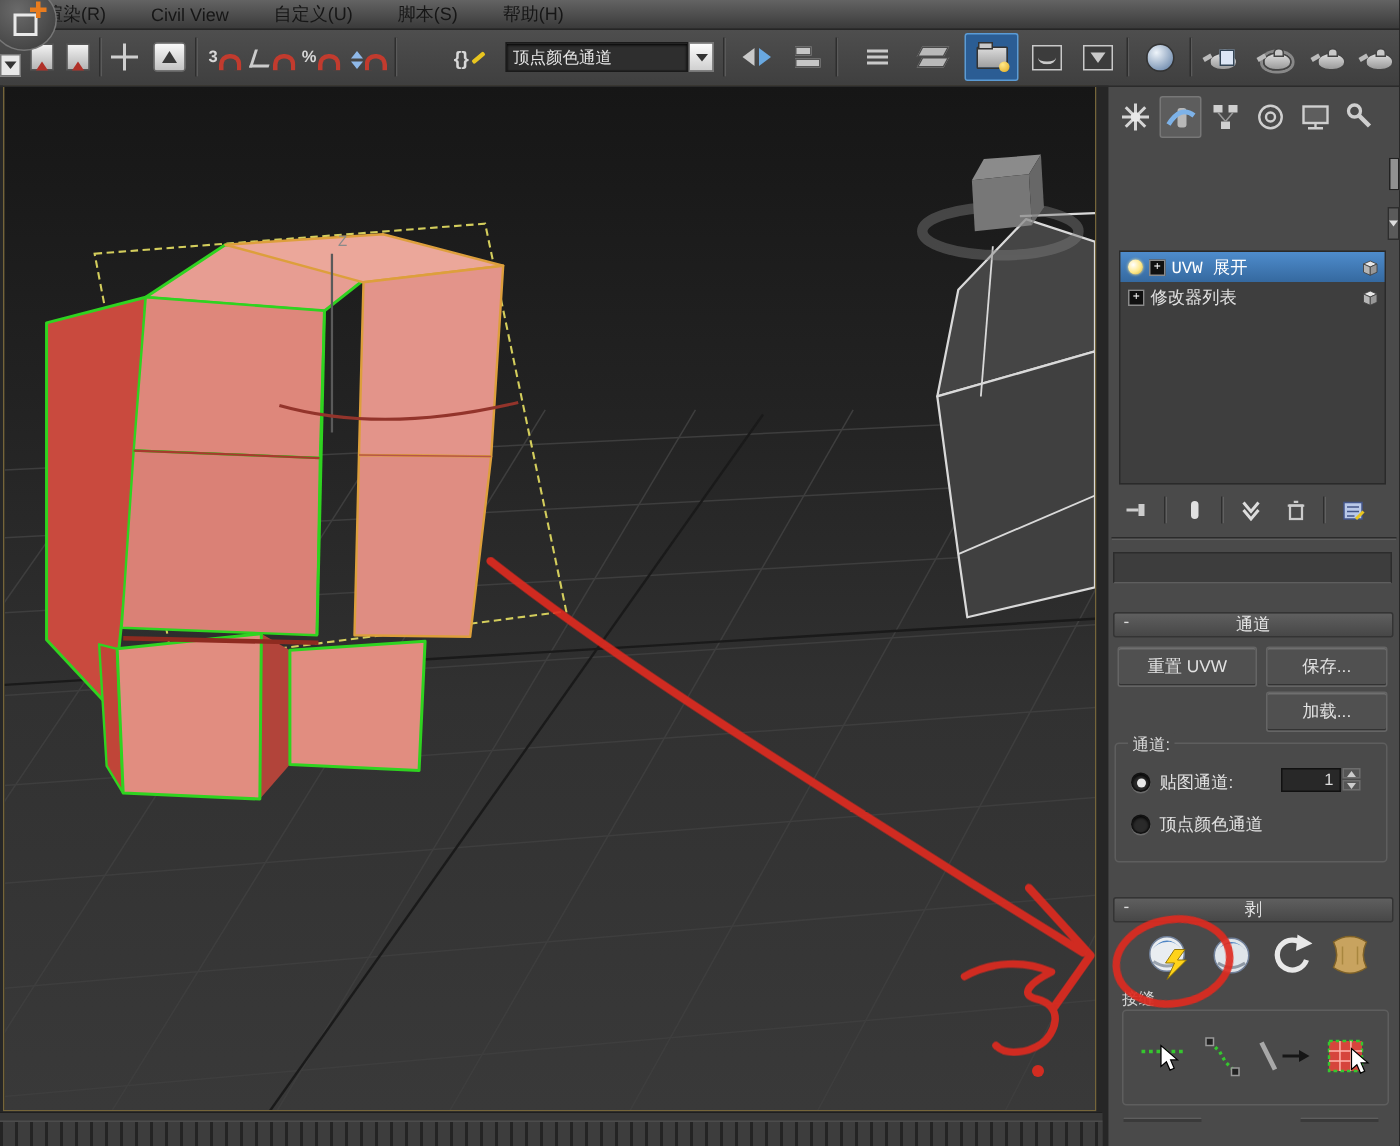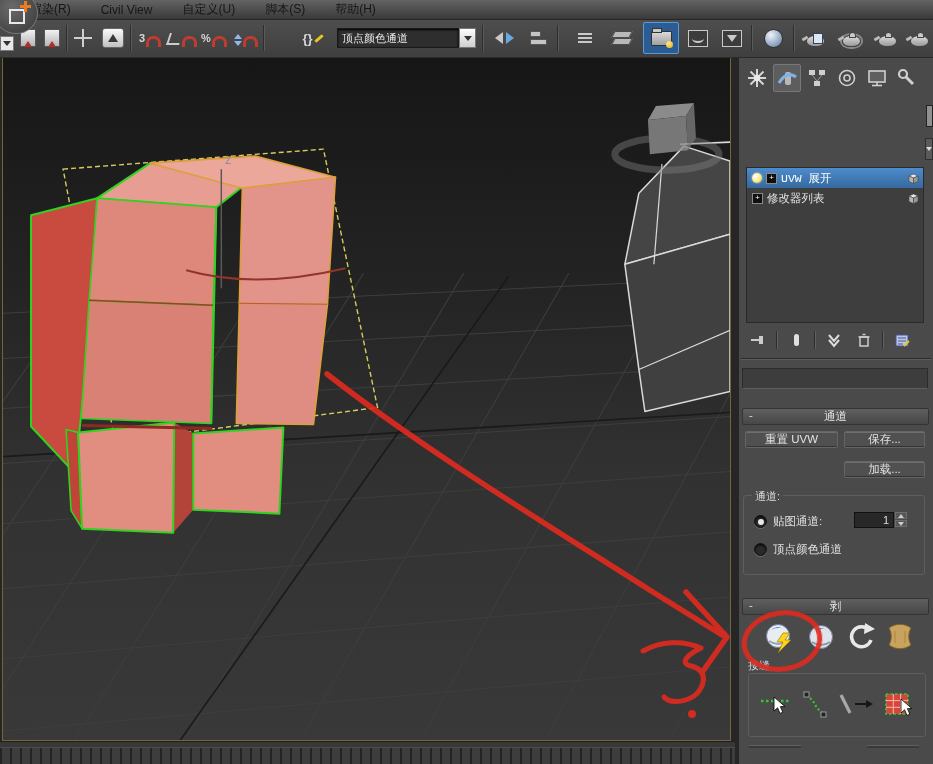--- a/index.html
+++ b/index.html
@@ -93,21 +93,21 @@
   .stacktools{position:absolute;left:7px;top:271px;width:178px;height:24px;display:flex;align-items:center;gap:6px;}
   .stool{width:24px;height:22px;display:flex;align-items:center;justify-content:center;}
   .sdiv{width:1px;height:18px;background:#2e2e2e;border-right:1px solid #606060;}
   .hline{position:absolute;left:2px;top:301px;width:190px;height:1px;background:#2b2b2b;border-bottom:1px solid #5d5d5d;}
   .emptybar{position:absolute;left:3px;top:311px;width:186px;height:21px;background:#3d3d3d;
     border:1px solid #2c2c2c;border-bottom-color:#5e5e5e;box-sizing:border-box;}
   .rollout{position:absolute;left:3px;width:187px;height:17px;background:linear-gradient(#5f5f5f,#474747);
     border:1px solid #343434;border-radius:2px;color:#e5e5e5;font-size:11.5px;display:flex;align-items:center;
     justify-content:center;box-sizing:border-box;}
   .rollout .minus{position:absolute;left:6px;top:0;color:#ddd;}
-  .btn{position:absolute;height:17px;background:#505050;border:1px solid #656565;border-radius:2px;
+  .btn{position:absolute;height:27px;background:#505050;border:1px solid #656565;border-radius:2px;
     box-shadow:inset 0 1px 0 #6f6f6f,inset 0 -1px 0 #333;color:#e2e2e2;font-size:11.5px;
     display:flex;align-items:center;justify-content:center;box-sizing:border-box;}
   .group{position:absolute;border:1px solid #5e5e5e;border-radius:3px;box-sizing:border-box;}
   .group .legend{position:absolute;left:8px;top:-7px;background:#4a4a4a;padding:0 3px;color:#d9d9d9;font-size:11px;}
   .radiorow{position:absolute;left:10px;display:flex;align-items:center;gap:6px;color:#e0e0e0;font-size:11.5px;}
   .radio{width:11px;height:11px;border-radius:50%;background:#2a2a2a;border:1px solid #111;
     box-shadow:inset 0 1px 2px #000,0 1px 0 #6a6a6a;position:relative;}
   .radio.on::after{content:"";position:absolute;left:2.5px;top:2.5px;width:6px;height:6px;border-radius:50%;background:#e8e8e8;}
   .spinfield{position:absolute;left:100px;top:-2px;width:40px;height:16px;background:#282828;border:1px solid #111;
     color:#ddd;font-size:11px;display:flex;align-items:center;justify-content:flex-end;padding-right:4px;box-sizing:border-box;}

